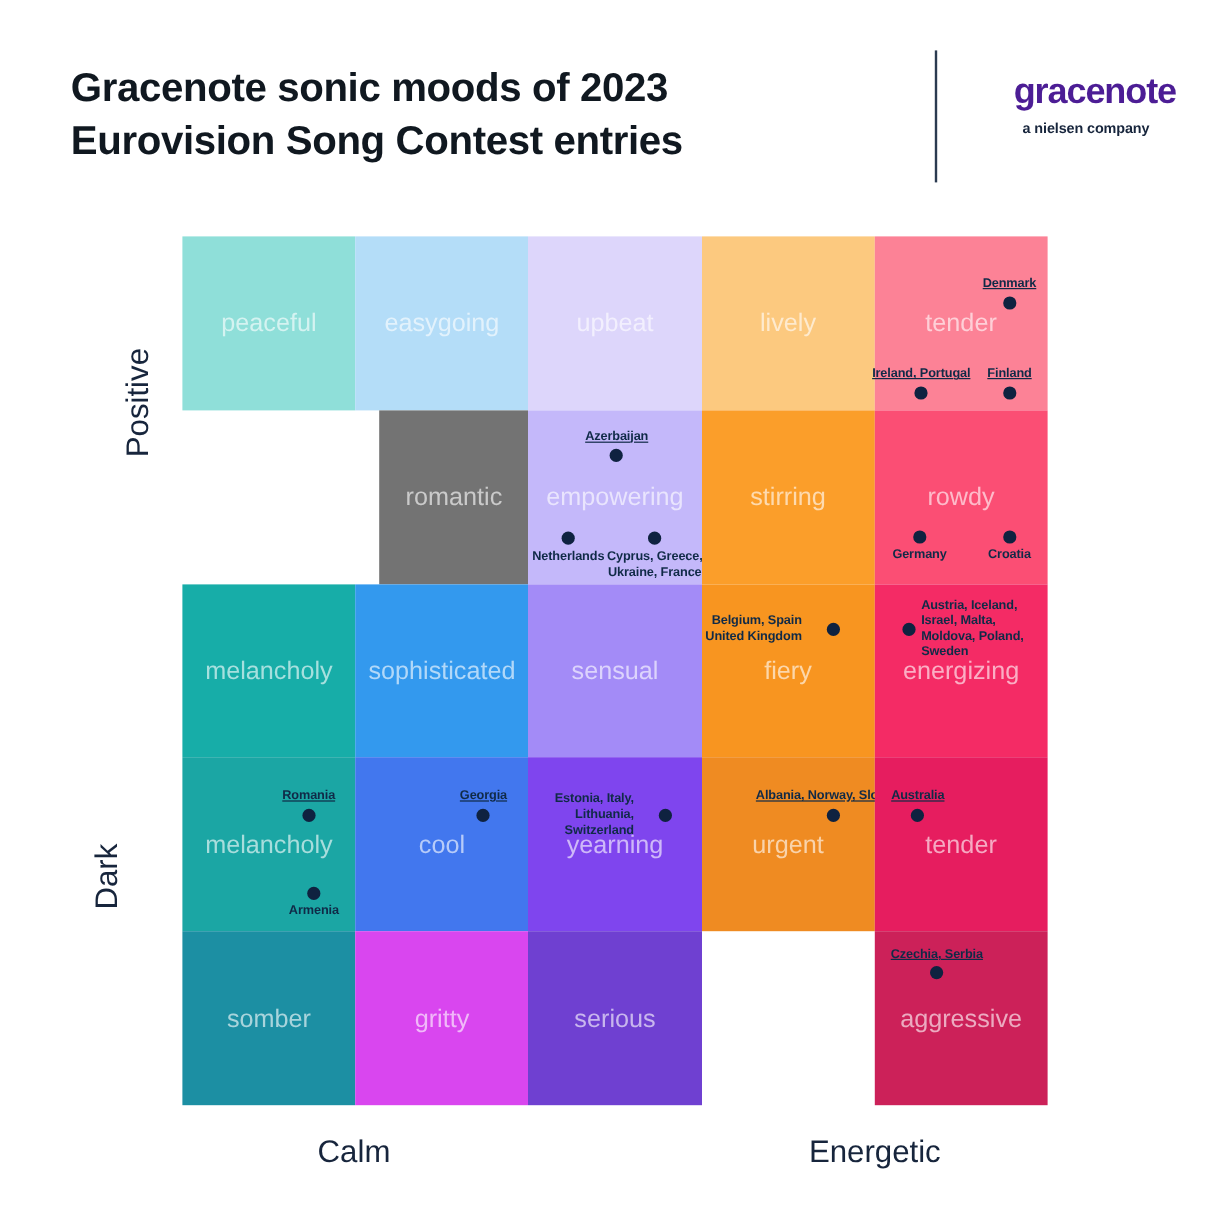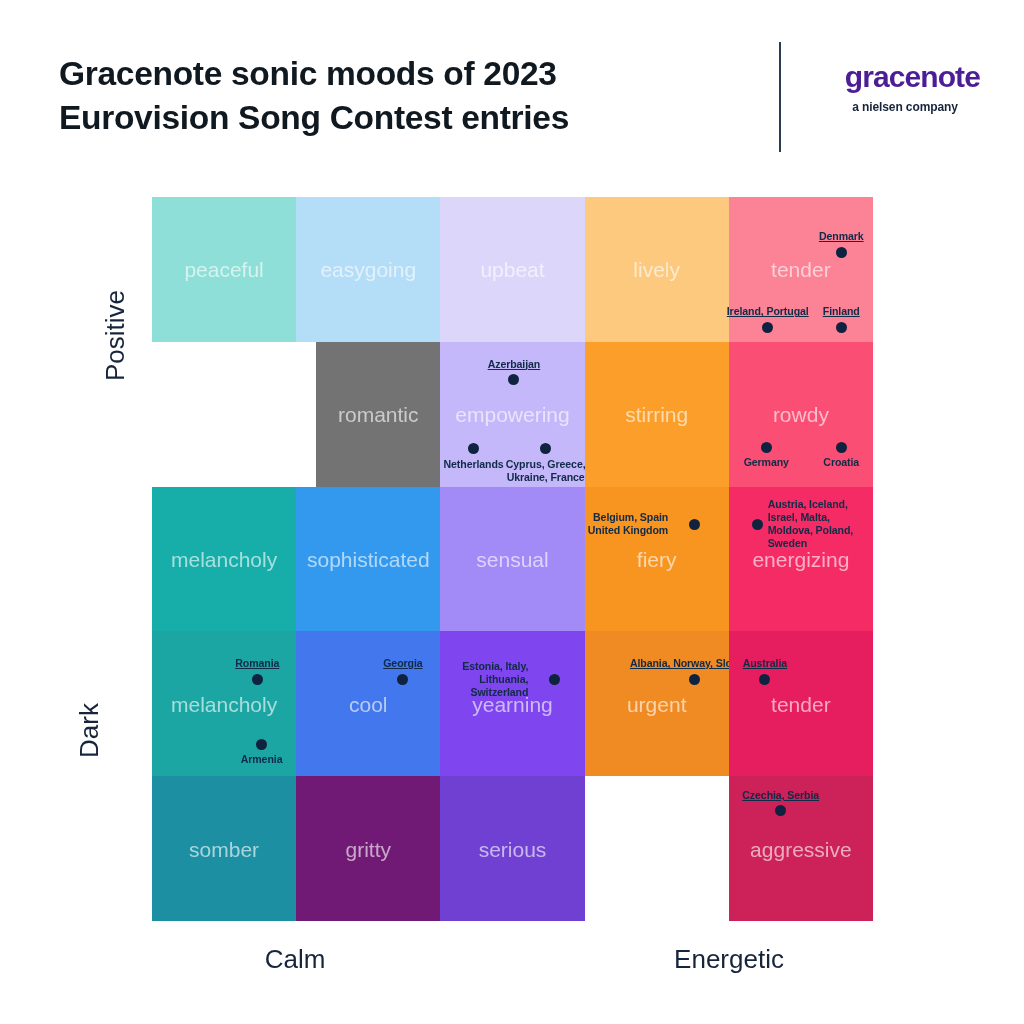--- a/index.html
+++ b/index.html
@@ -230,21 +230,21 @@
       <div class="cell" style="background: rgb(230, 29, 95); grid-area: 4 / 5;">
         <div class="mood">tender</div>
         <div class="marker" style="left: 25%; top: 33%;">
           <div class="dot"></div>
           <div class="mlabel lab-above">Australia</div>
         </div>
       </div>
       <div class="cell" style="background: rgb(28, 143, 163); grid-area: 5 / 1;">
         <div class="mood">somber</div>
       </div>
-      <div class="cell" style="background: #701a75; grid-area: 5 / 2;">
+      <div class="cell" style="background: #d946ef; grid-area: 5 / 2;">
         <div class="mood">gritty</div>
       </div>
       <div class="cell" style="background: rgb(111, 64, 209); grid-area: 5 / 3;">
         <div class="mood">serious</div>
       </div>
       <div class="cell" style="background: rgb(204, 33, 89); grid-area: 5 / 5;">
         <div class="mood">aggressive</div>
         <div class="marker" style="left: 36%; top: 24%;">
           <div class="dot"></div>
           <div class="mlabel lab-above">Czechia, Serbia</div>

